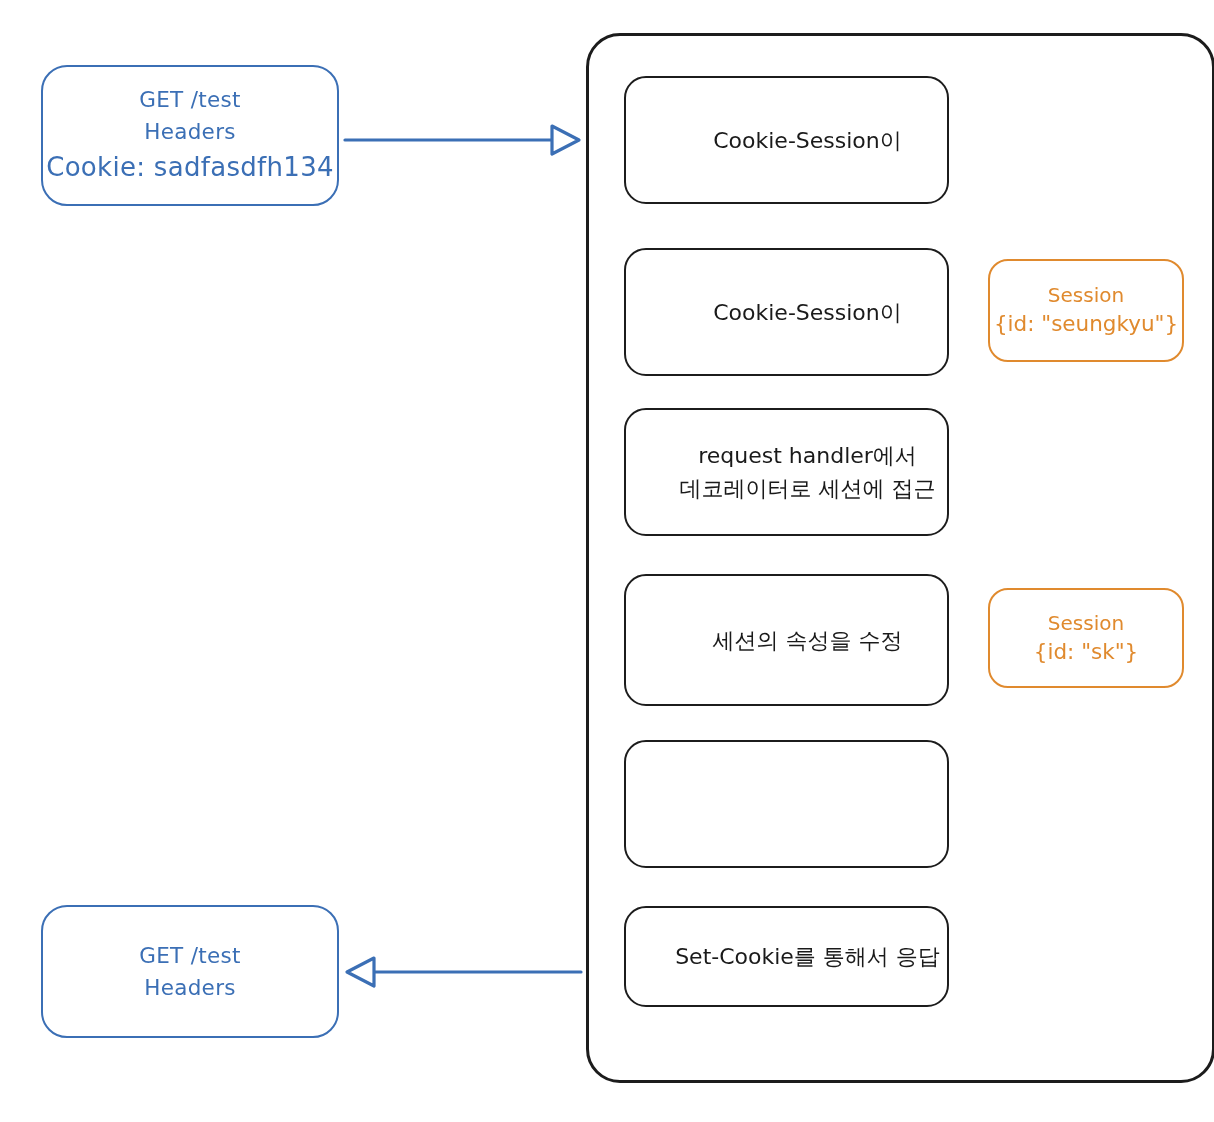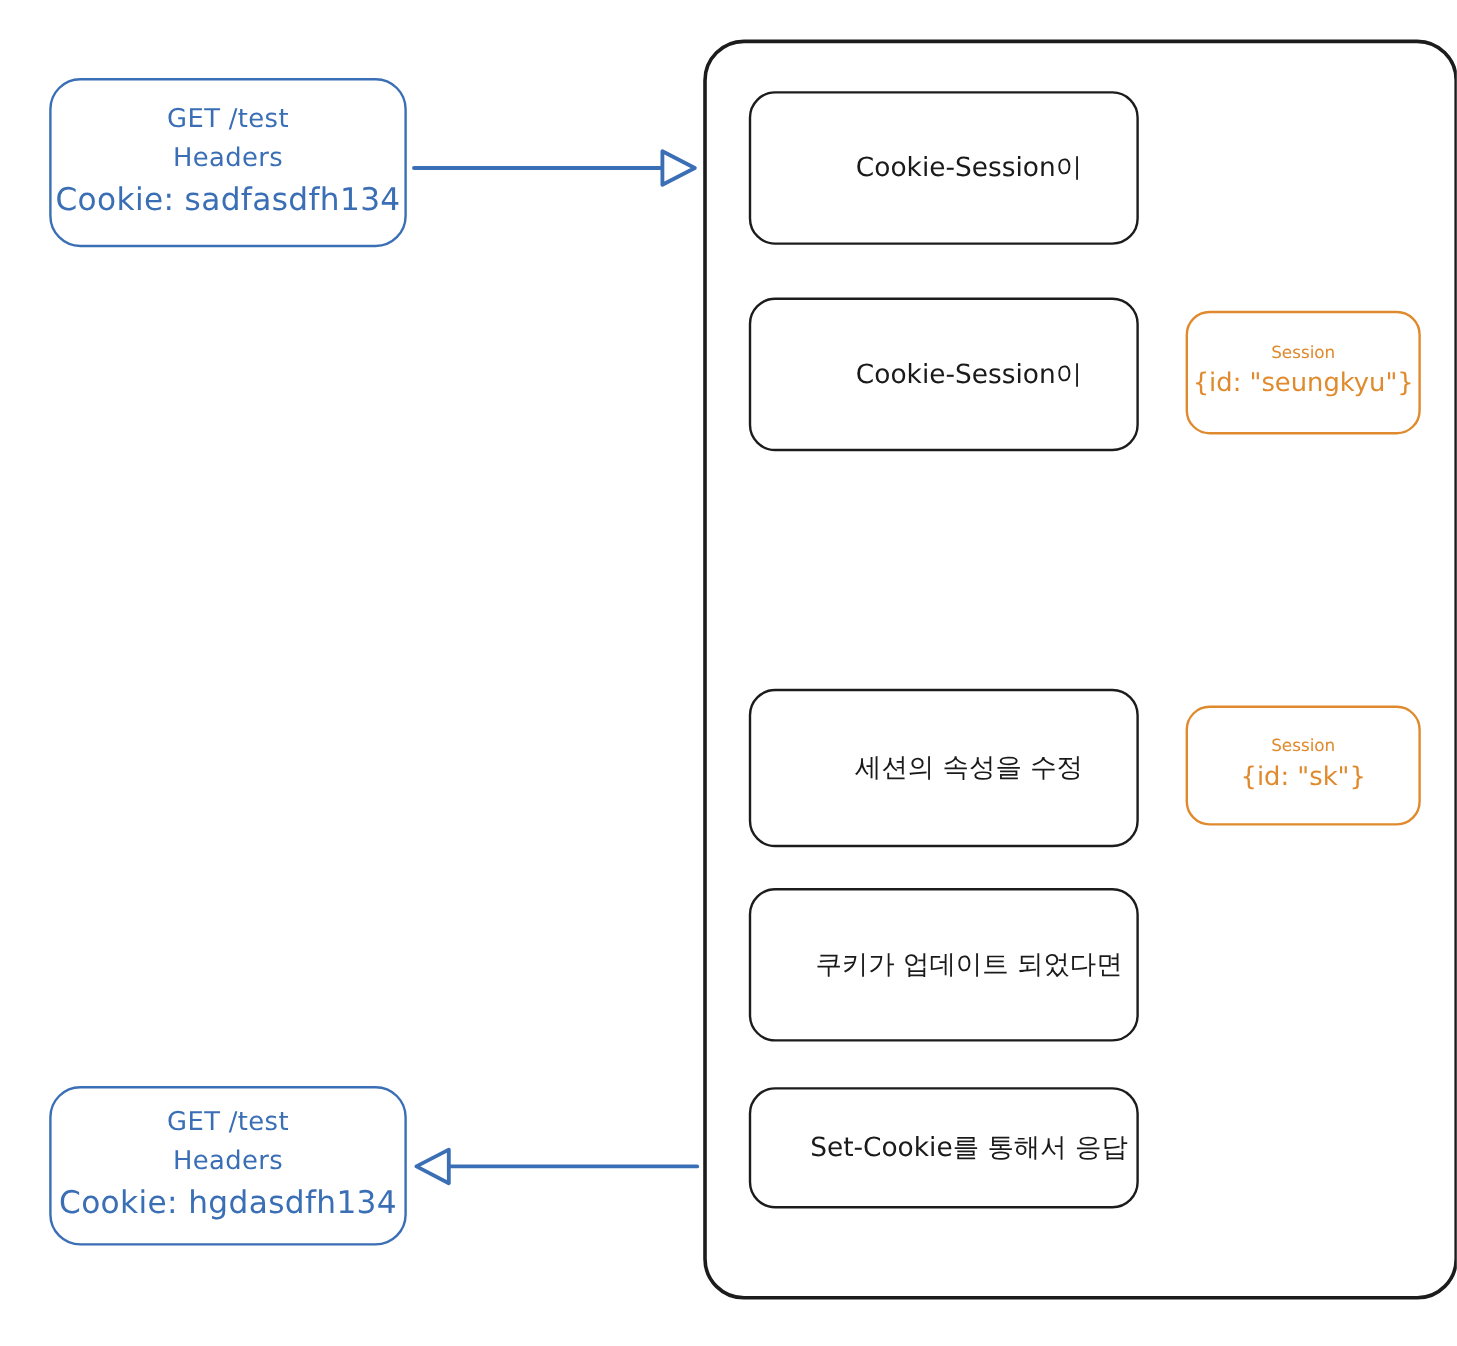--- a/index.html
+++ b/index.html
@@ -81,21 +81,21 @@
   .session-box {
     border: 2.6px solid #e08a2e;
     border-radius: 20px;
     color: #e08a2e;
     font-size: 21px;
     line-height: 1.42;
     left: 975px;
     width: 196px;
   }
   .session-line { white-space: nowrap; }
-  .session-line.title { font-size: 14px; }
+  .session-line.title { font-size: 20px; }
   .session-line.payload { font-size: 21.5px; }
 
   
   .arrow-svg {
     position: absolute;
     overflow: visible;
   }
 </style>
 </head>
 <body>
@@ -104,21 +104,20 @@
 
   <div class="box req-box" style="left:28px; top:65px; width:298px; height:141px;">
     <div class="req-line l1">GET /test</div>
     <div class="req-line l2">Headers</div>
     <div class="req-line l3">Cookie: sadfasdfh134</div>
   </div>
 
   <div class="box req-box" style="left:28px; top:905px; width:298px; height:133px;">
     <div class="req-line l1">GET /test</div>
     <div class="req-line l2">Headers</div>
-    <div class="req-line l3">Cookie: hgdasdfh134</div>
   </div>
 
   <svg class="arrow-svg" style="left:330px; top:118px; width:240px; height:44px;" viewBox="0 0 240 44">
     <line x1="2" y1="22" x2="209" y2="22" stroke="#3b6fb5" stroke-width="3.2" stroke-linecap="round"></line>
     <polygon points="209,8 236,22 209,36" fill="#ffffff" stroke="#3b6fb5" stroke-width="3.2" stroke-linejoin="round"></polygon>
   </svg>
 
   <svg class="arrow-svg" style="left:330px; top:950px; width:240px; height:44px;" viewBox="0 0 240 44">
     <line x1="31" y1="22" x2="238" y2="22" stroke="#3b6fb5" stroke-width="3.2" stroke-linecap="round"></line>
     <polygon points="31,8 4,22 31,36" fill="#ffffff" stroke="#3b6fb5" stroke-width="3.2" stroke-linejoin="round"></polygon>
@@ -132,31 +131,34 @@
 
   <div class="box step-box" style="top:248px; height:128px;">
     <div class="step-line">Cookie-Session이</div>
   </div>
 
   <div class="box session-box" style="top:259px; height:103px;">
     <div class="session-line title">Session</div>
     <div class="session-line payload">{id: "seungkyu"}</div>
   </div>
 
+  <div class="box step-box" style="top:408px; height:128px;">
+    <div class="step-line">request handler에서</div>
+    <div class="step-line">데코레이터로 세션에 접근</div>
+  </div>
 
   <div class="box step-box" style="top:574px; height:132px;">
     <div class="step-line">세션의 속성을 수정</div>
   </div>
 
   <div class="box session-box" style="top:588px; height:100px;">
     <div class="session-line title">Session</div>
     <div class="session-line payload">{id: "sk"}</div>
   </div>
 
   <div class="box step-box" style="top:740px; height:128px;">
-    <div class="step-line">쿠키가 업데이트 되었다면</div>
   </div>
 
   <div class="box step-box" style="top:906px; height:101px;">
     <div class="step-line">Set-Cookie를 통해서 응답</div>
   </div>
 
 </div>
 
 </body></html>

